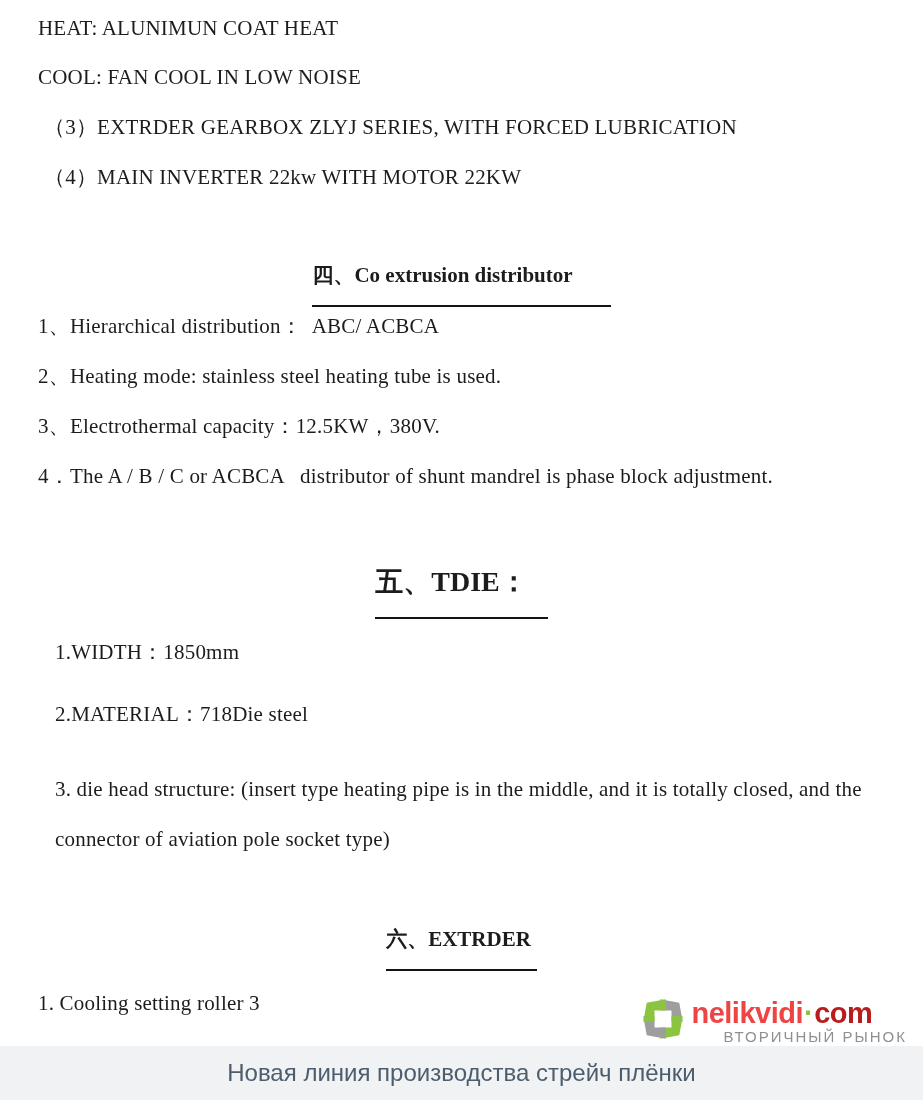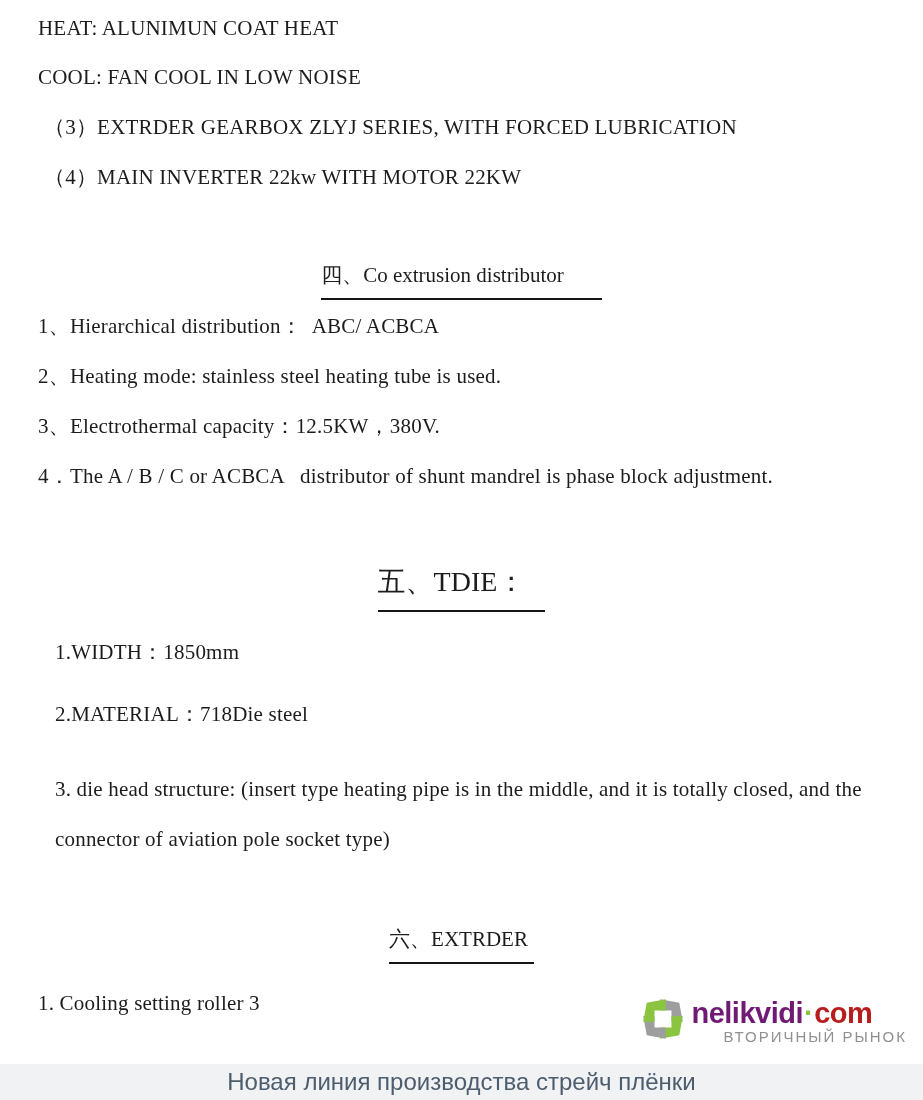--- a/index.html
+++ b/index.html
@@ -21,23 +21,23 @@
   }
   .wrap-line { white-space: normal; }
   .heading-row {
     position: absolute;
     left: 0;
     width: 100%;
     text-align: center;
   }
   .heading-row .u {
     display: inline-block;
-    font-weight: normal;
+    font-weight: bold;
     border-bottom: 2px solid #141414;
-    padding-bottom: 9px;
+    padding-bottom: 16px;
   }
   .h-co   { top: 261px; font-size: 21px; }
   .h-co .u   { padding-right: 38px; }
   .h-tdie { top: 563px; font-size: 28px; }
   .h-tdie .u { padding-right: 20px; }
   .h-wind { top: 925px; font-size: 21px; }
   .h-wind .u { padding-right: 6px; }
 
   .l1 { top: 15px;  left: 38px; }
   .l2 { top: 64px;  left: 38px; }
@@ -62,36 +62,36 @@
     font-family: "Liberation Sans", "DejaVu Sans", sans-serif;
   }
   .wm-icon { width: 48px; height: 48px; margin-right: 4px; }
   .wm-text { display: flex; flex-direction: column; }
   .wm-brand {
     font-size: 29px;
     font-weight: bold;
     letter-spacing: -0.5px;
     line-height: 30px;
   }
-  .wm-brand .g { color: #701a75; }
+  .wm-brand .g { color: #ef4444; }
   .wm-brand .dot { color: #8bc53f; padding: 0 1px; }
   .wm-brand .tld { color: #b91c1c; }
   .wm-tagline {
     font-size: 15px;
     color: #909090;
     letter-spacing: 2px;
     line-height: 17px;
     padding-left: 32px;
   }
   .caption-bar {
     position: absolute;
     left: 0;
     bottom: 0;
     width: 100%;
-    height: 36px;
+    height: 54px;
     background: #f1f2f4;
     display: flex;
     align-items: center;
     justify-content: center;
     font-family: "Liberation Sans", "DejaVu Sans", sans-serif;
     font-size: 24px;
     color: #4c5d6d;
   }
 </style>
 </head>

